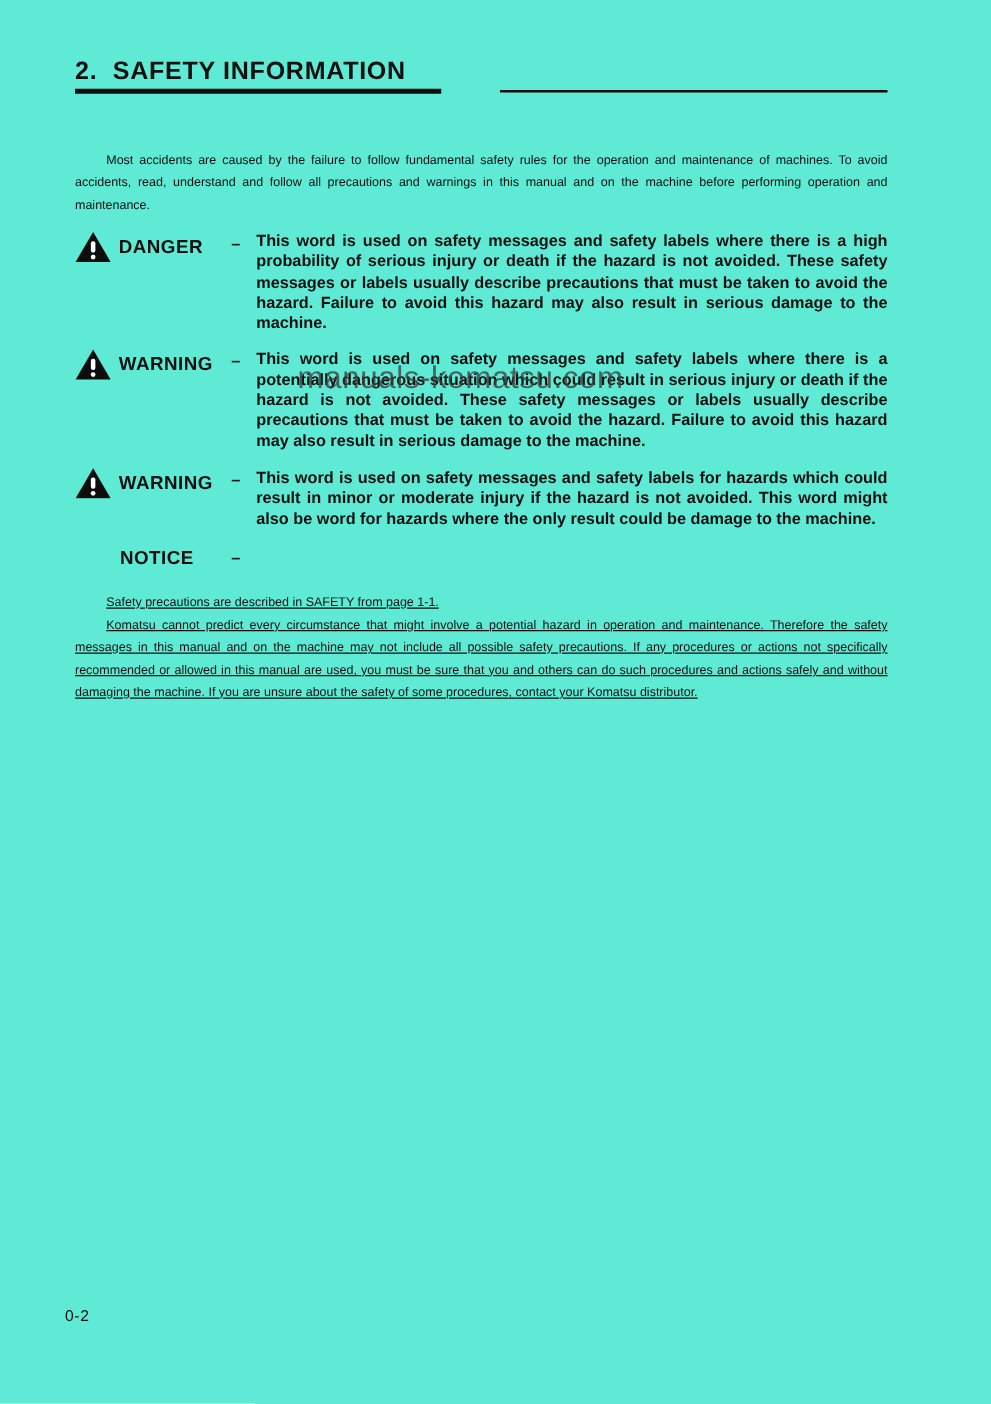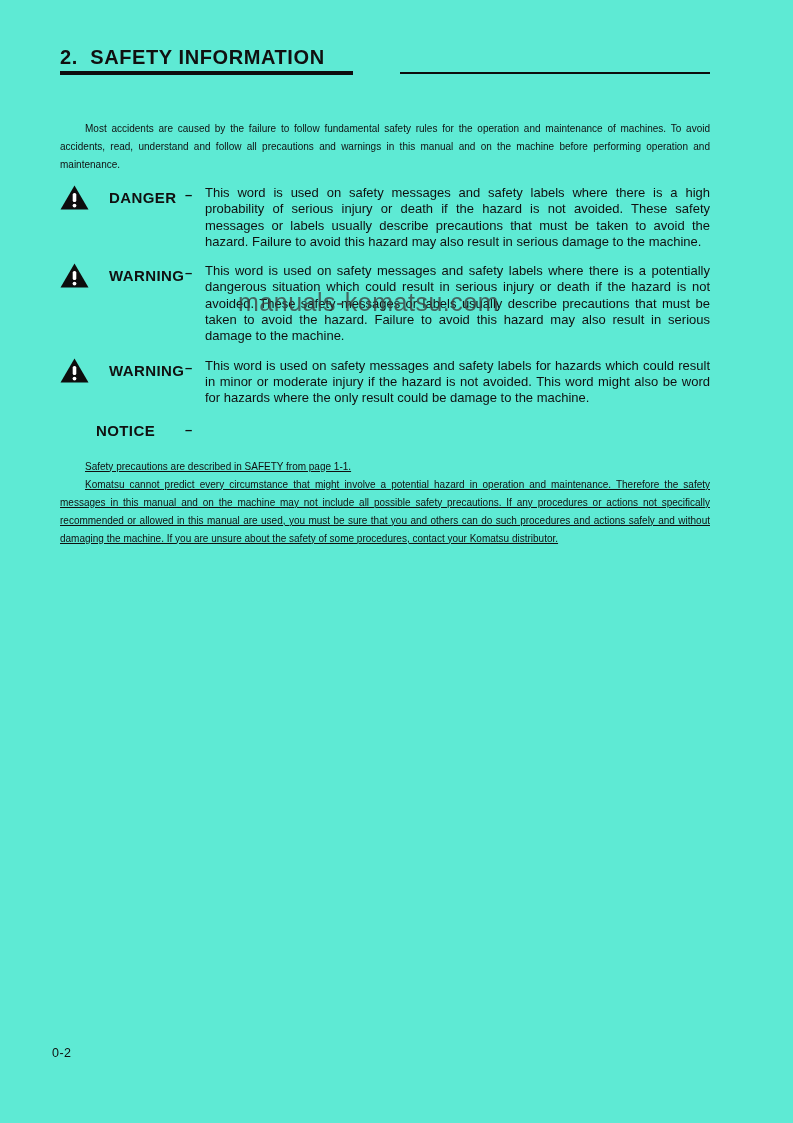--- a/index.html
+++ b/index.html
@@ -50,41 +50,41 @@
   .signals { margin-top: 11px; }
   .signal {
     display: grid;
     grid-template-columns: 125px 20px 1fr;
     margin-bottom: 13px;
     align-items: start;
   }
   .signal-head {
     display: flex;
     align-items: center;
-    gap: 20px;
+    gap: 6px;
     padding-top: 0;
   }
   .signal-head.no-icon { padding-left: 36px; padding-top: 2px; }
   .tri-icon { display: inline-block; width: 29px; height: 25px; flex: 0 0 auto; }
   .tri-icon svg { display: block; width: 29px; height: 25px; }
   .signal-label {
     font-size: 15px;
     font-weight: bold;
     letter-spacing: 0.4px;
     white-space: nowrap;
   }
   .signal-dash {
     font-size: 13px;
     font-weight: bold;
     padding-top: 2px;
   }
   .signal-text {
     margin: 0;
     font-size: 13px;
-    font-weight: normal;
+    font-weight: bold;
     line-height: 16.3px;
     text-align: justify;
   }
   .closing { margin-top: 19px; text-decoration: underline; }
   .watermark {
     position: absolute;
     left: 238px;
     top: 288px;
     font-size: 25px;
     color: #3e3e3e;

